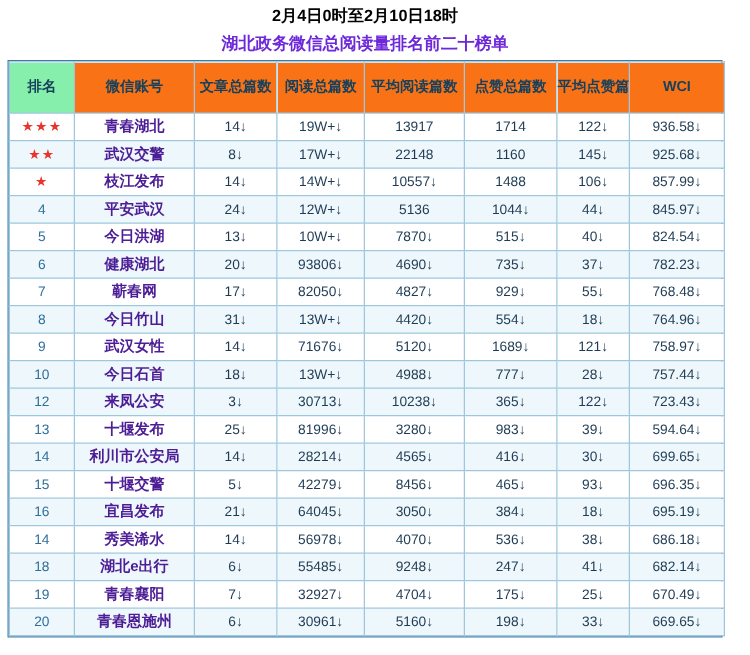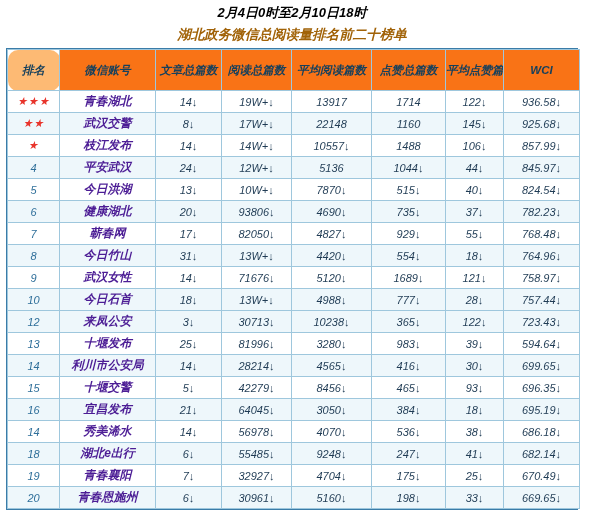--- a/index.html
+++ b/index.html
@@ -11,35 +11,34 @@
     height: 524px;
     background: #ffffff;
     font-family: "Liberation Sans", sans-serif;
     overflow: hidden;
   }
   .page {
     position: relative;
     width: 584px;
     height: 524px;
     box-sizing: border-box;
-    font-style: italic;
   }
   .date-line {
     text-align: center;
     font-size: 13px;
     font-weight: bold;
     color: #000000;
     padding-top: 4px;
     letter-spacing: 0px;
   }
   .main-title {
     text-align: center;
     font-size: 13.5px;
     font-weight: bold;
-    color: #a16207;
+    color: #6d28d9;
     padding-top: 4px;
     padding-bottom: 4px;
   }
   .table-wrap {
     margin: 0 6px;
     border: 1px solid #3a7ca8;
     box-sizing: border-box;
     background: #ffffff;
   }
   table {
@@ -61,22 +60,21 @@
   thead th {
     background: #f97316;
     color: #16405c;
     font-weight: bold;
     font-size: 11.5px;
     height: 40px;
     line-height: 14px;
     border: 1px solid #9ec7dd;
   }
   thead th.rank-head {
-    background: #fdba74;
-    border-radius: 10px;
+    background: #86efac;
   }
   td.rank {
     color: #2f6f9a;
     font-size: 11px;
   }
   td.rank .stars {
     color: #e8342b;
     font-size: 11px;
     letter-spacing: 1px;
   }

